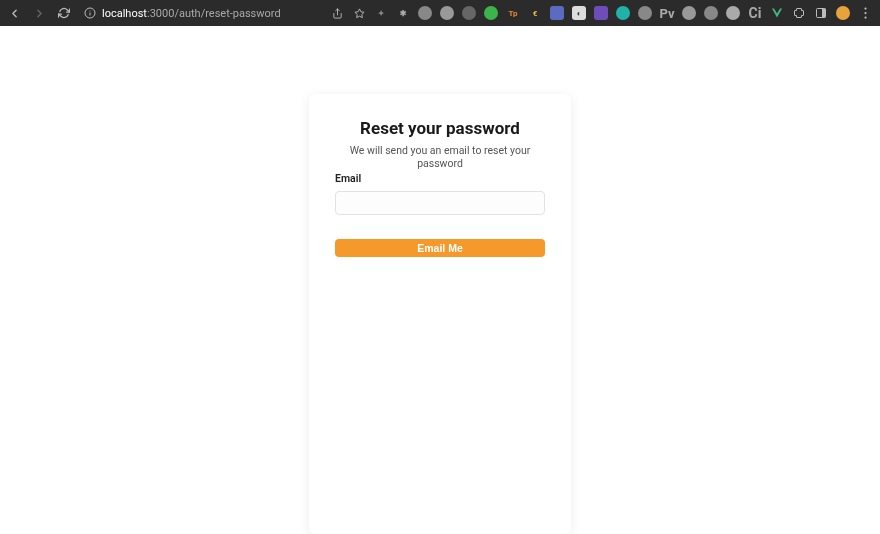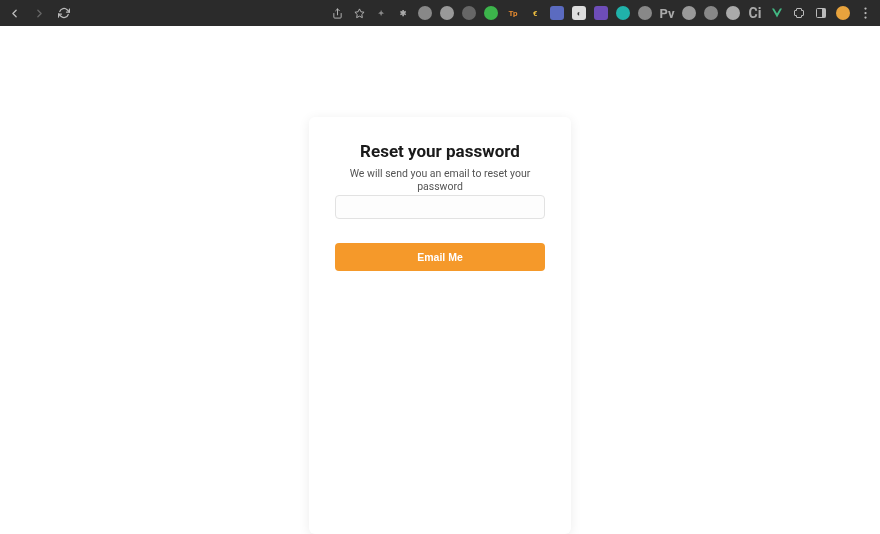--- a/index.html
+++ b/index.html
@@ -73,21 +73,21 @@
       justify-content: center;
       font-size: 8px;
       font-weight: bold;
       color: #fff;
     }
     .content-area {
       background: #fff;
       height: calc(100% - 26px);
       display: flex;
       justify-content: center;
-      padding-top: 91px;
+      padding-top: 68px;
     }
     .card {
       width: 262px;
       background: #fff;
       border-radius: 6px;
       box-shadow: 0 2px 12px rgba(0,0,0,0.08);
       padding: 24px 26px 28px 26px;
     }
     .card-title {
       font-size: 17px;
@@ -114,21 +114,21 @@
       height: 24px;
       border: 1px solid #e2e2e2;
       border-radius: 4px;
       background: #fdfdfd;
       padding: 0 8px;
       font-size: 11px;
       outline: none;
     }
     .submit-btn {
       width: 100%;
-      height: 28px;
+      height: 18px;
       background: #f5992a;
       border: none;
       border-radius: 4px;
       color: #fff;
       font-size: 10.5px;
       font-weight: 600;
       cursor: pointer;
       margin-top: 24px;
     }
   </style>
@@ -145,20 +145,31 @@
     <span class="nav-btn disabled">
       <svg width="13" height="13" viewBox="0 0 24 24" fill="none">
           <path d="M9 18l6-6-6-6" stroke="currentColor" stroke-width="2.5" stroke-linecap="round" stroke-linejoin="round"></path>
         </svg>
     </span>
     <span class="nav-btn">
       <svg width="12" height="12" viewBox="0 0 24 24" fill="none">
           <path d="M23 4v6h-6M1 20v-6h6" stroke="currentColor" stroke-width="2.5" stroke-linecap="round" stroke-linejoin="round"></path>
           <path d="M3.51 9a9 9 0 0114.85-3.36L23 10M1 14l4.64 4.36A9 9 0 0020.49 15" stroke="currentColor" stroke-width="2.5" stroke-linecap="round" stroke-linejoin="round"></path>
         </svg>
+    </span>
+  </div>
+  <div class="url-container">
+    <span class="site-info">
+      <svg width="12" height="12" viewBox="0 0 24 24" fill="none">
+          <circle cx="12" cy="12" r="10" stroke="currentColor" stroke-width="2"></circle>
+          <path d="M12 16v-4M12 8h.01" stroke="currentColor" stroke-width="2" stroke-linecap="round"></path>
+        </svg>
+    </span>
+    <span class="url-text">
+      <span class="host">localhost</span><span class="path">:3000</span><span class="path">/auth/reset-password</span>
     </span>
   </div>
   <div class="toolbar-right">
     <span class="toolbar-icon">
       <svg width="11" height="11" viewBox="0 0 24 24" fill="none">
           <path d="M4 12v8a2 2 0 002 2h12a2 2 0 002-2v-8M16 6l-4-4-4 4M12 2v13" stroke="currentColor" stroke-width="2" stroke-linecap="round" stroke-linejoin="round"></path>
         </svg>
     </span>
     <span class="toolbar-icon">
       <svg width="11" height="11" viewBox="0 0 24 24" fill="none">
@@ -207,16 +218,17 @@
           <circle cx="2" cy="14" r="1.5"></circle>
         </svg>
     </span>
   </div>
 </div>
 
 <div class="content-area">
   <div class="card">
     <h1 class="card-title">Reset your password</h1>
     <p class="card-subtitle">We will send you an email to reset your password</p>
+    <label class="field-label">Email</label>
     <input type="email" class="text-input" placeholder="" style="">
     <button class="submit-btn">Email Me</button>
   </div>
 </div>
 
 </body></html>

